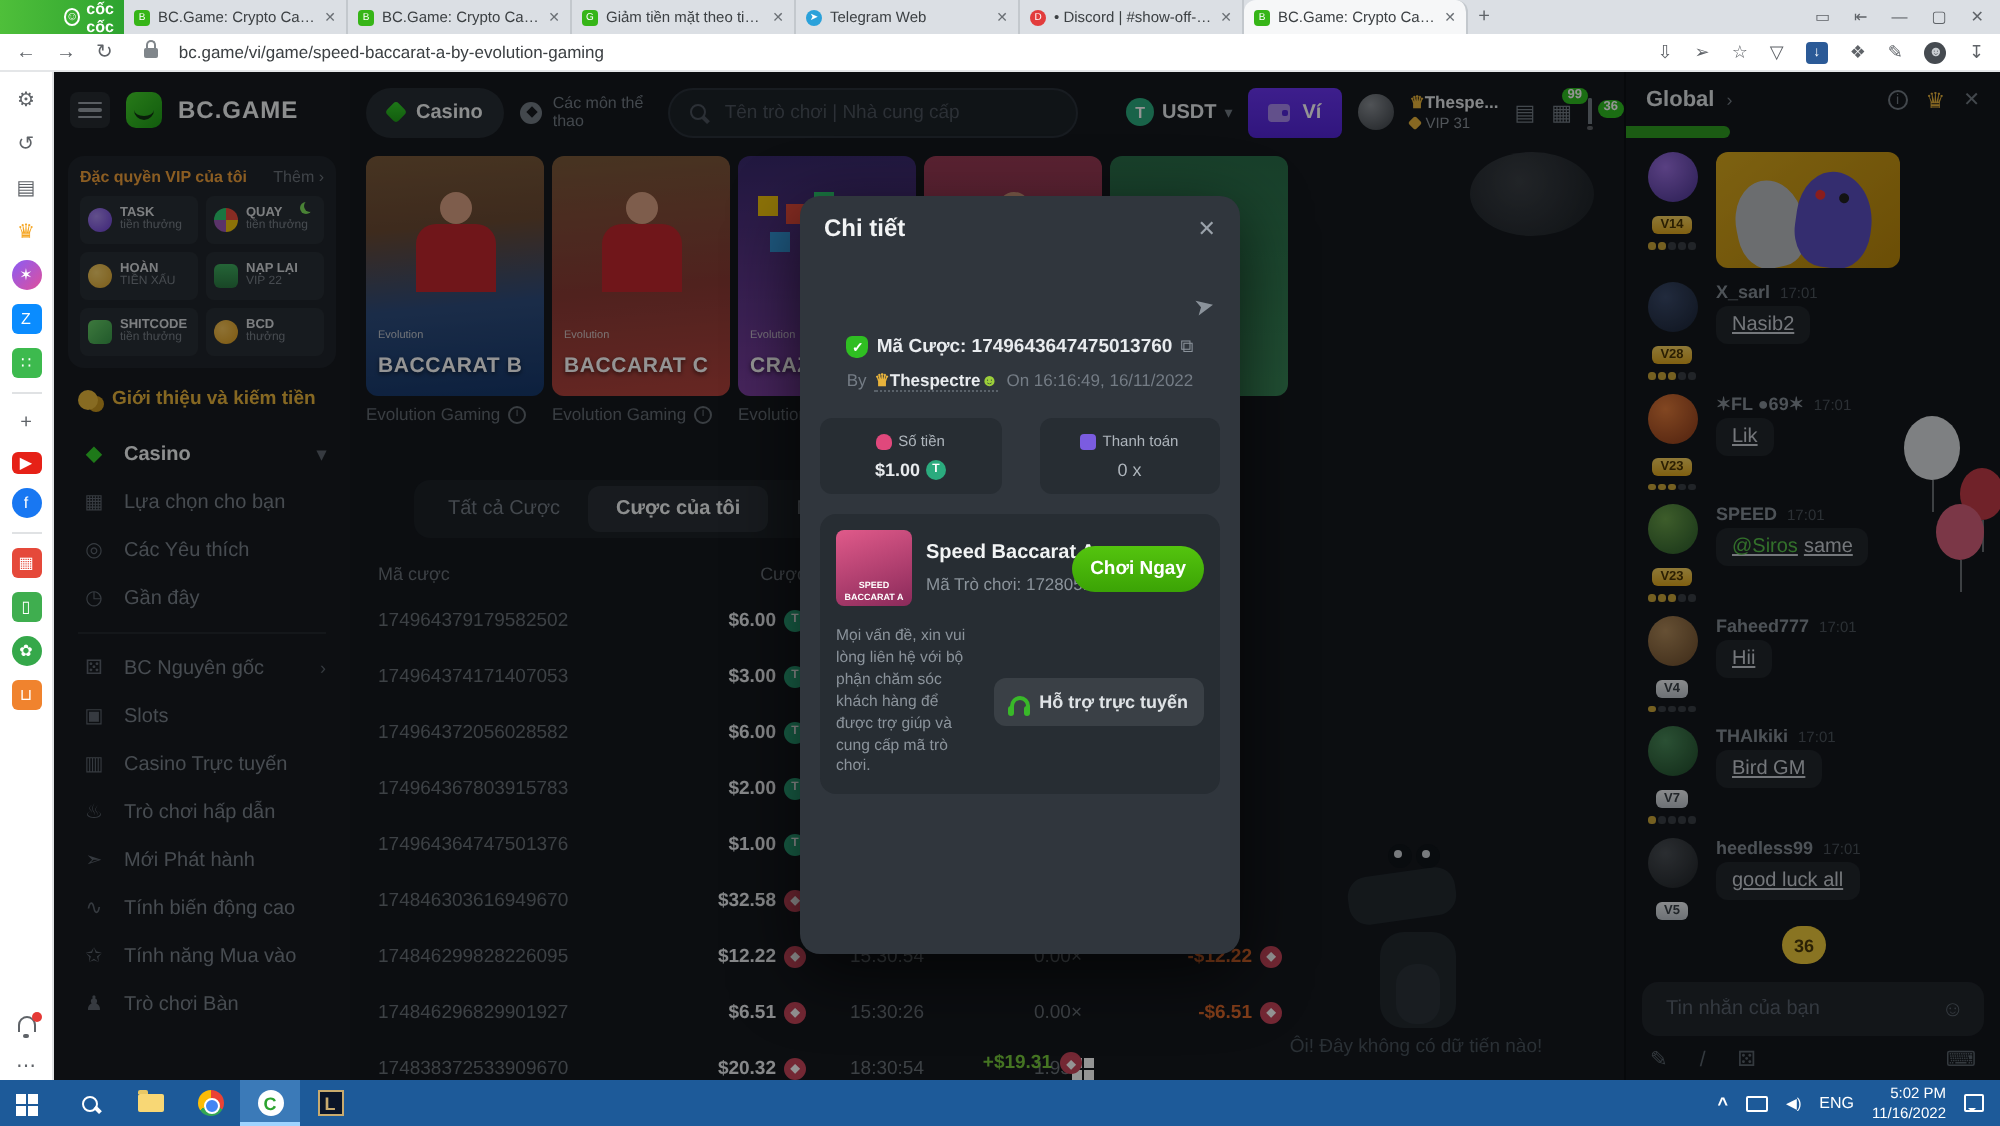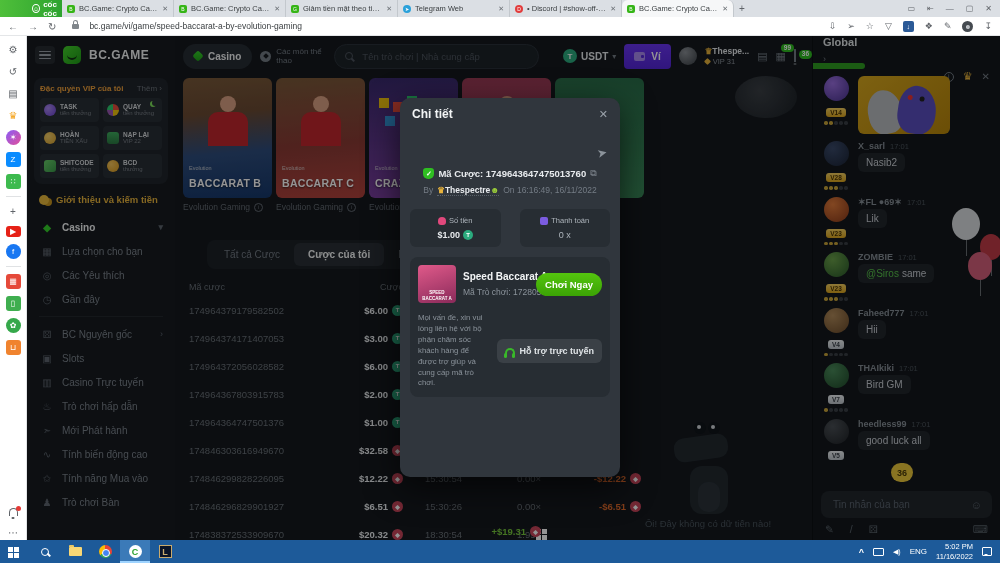--- a/index.html
+++ b/index.html
@@ -169,42 +169,42 @@
   .cbody{position:absolute;left:22px;bottom:0;width:38px;height:48px;background:#232a30;border-radius:12px;}
   .cbelly{position:absolute;left:30px;bottom:2px;width:22px;height:30px;background:#2b333a;border-radius:10px;}
   .chead{position:absolute;left:6px;top:8px;width:54px;height:24px;background:#232a30;border-radius:10px;transform:rotate(-8deg);}
   .ceye{position:absolute;top:-6px;width:12px;height:12px;border-radius:50%;background:#10151a;}
   .ceye::after{content:"";position:absolute;left:3px;top:3px;width:4px;height:4px;border-radius:50%;background:#cfd4d9;}
   .e1{left:26px;} .e2{left:40px;}
   .etext{color:#49535c;font-size:9.5px;}
 
   
   .chat{position:absolute;left:785px;top:0;width:188px;height:100%;background:#14181d;border-left:1px solid #0d1013;}
-  .chd{height:28px;display:flex;gap:6px;padding:0 10px;flex-direction:column;}
+  .chd{height:28px;display:flex;align-items:center;gap:6px;padding:0 10px;}
   .room{color:#dfe3e6;font-size:11px;font-weight:bold;}
   .rchev{color:#747c85;font-size:9px;}
   .chdr{margin-left:auto;display:flex;align-items:center;gap:9px;}
   .infoi{width:10px;height:10px;border:1px solid #747c85;border-radius:50%;color:#747c85;font-size:7px;display:flex;align-items:center;justify-content:center;}
   .troph{color:#e8b33c;font-size:11px;}
   .cx{color:#747c85;font-size:10px;}
   .roomline{position:absolute;left:0;top:27px;width:52px;height:6px;background:#2f9e22;border-radius:0 3px 3px 0;}
   .msgs{position:absolute;left:0;top:40px;right:0;bottom:80px;padding:0 8px;overflow:hidden;}
   .msg{display:flex;gap:7px;margin-bottom:7px;}
   .avcol{width:30px;flex:none;text-align:center;}
   .av{width:25px;height:25px;border-radius:50%;margin:0 auto;}
   .vipb{display:inline-block;margin-top:-5px;font-size:6.5px;font-weight:bold;padding:1px 4px;border-radius:3px;line-height:1.1;}
   .vipb.gold{background:linear-gradient(180deg,#f5d060,#dca51e);color:#4a3505;}
   .vipb.silver{background:linear-gradient(180deg,#eceff2,#bcc3ca);color:#3a4148;}
   .dots{margin-top:2px;display:flex;justify-content:center;gap:1.5px;}
   .dt{width:3.5px;height:3.5px;border-radius:50%;background:#3a3f45;}
   .dt.on{background:#caa53a;}
   .mbody{flex:1;min-width:0;}
   .mname{font-size:9px;font-weight:bold;color:#868e96;display:flex;gap:5px;align-items:baseline;white-space:nowrap;overflow:hidden;}
   .mtime{font-size:7.5px;color:#4c545c;font-weight:normal;flex:none;}
-  .mtext{margin-top:2px;background:#21262c;border-radius:6px;padding:4px 8px;font-size:10px;color:#c9ced4;display:inline-block;max-width:100%;}
+  .mtext{margin-top:2px;background:#21262c;border-radius:6px;padding:4px 8px;font-size:10px;color:#c9ced4;display:inline-block;max-width:100%;text-decoration:underline;}
   .mention{color:#58c24a;margin-right:3px;}
   .mimg{width:92px;height:58px;border-radius:6px;background:linear-gradient(140deg,#d8a81e,#b8860b);position:relative;overflow:hidden;}
   .cr1{position:absolute;left:10px;top:14px;width:34px;height:44px;background:#b9bcc0;border-radius:50% 50% 40% 40%;transform:rotate(-12deg);}
   .cr2{position:absolute;left:40px;top:10px;width:38px;height:48px;background:#5a4fc0;border-radius:45% 55% 40% 40%;transform:rotate(8deg);}
   .cr2::after{content:"";position:absolute;left:8px;top:10px;width:5px;height:5px;border-radius:50%;background:#e33;box-shadow:12px 0 0 #222;}
   .badge36{position:absolute;left:78px;top:427px;min-width:22px;height:19px;background:#edc83c;border-radius:10px;color:#4a3a08;font-size:9px;font-weight:bold;display:flex;align-items:center;justify-content:center;padding:0 4px;z-index:5;}
   .balloons{position:absolute;right:4px;top:172px;width:64px;height:100px;pointer-events:none;}
   .bl{position:absolute;border-radius:50%;}
   .bl1{width:28px;height:32px;background:#dadde0;right:16px;top:0;}
   .bl2{width:22px;height:26px;background:#c23b47;right:-6px;top:26px;}
@@ -778,21 +778,21 @@
             <div class="dots">
                 <span class="dt on"></span>
                 <span class="dt on"></span>
                 <span class="dt on"></span>
                 <span class="dt"></span>
                 <span class="dt"></span>
               </div>
           </div>
           <div class="mbody">
             <div class="mname">
-                <span>ZOMBIE</span>
+                <span>SPEED</span>
                 <span class="mtime">17:01</span>
               </div>
             <div class="mtext"><span class="mention">@Siros</span><span>same</span></div>
           </div>
         </div>
 
         <div class="msg">
           <div class="avcol"><div class="av" style="background:radial-gradient(circle at 35% 30%,#b08a5a,#6a4a2a);"></div>
             <span class="vipb silver">V4</span>
             <div class="dots">

